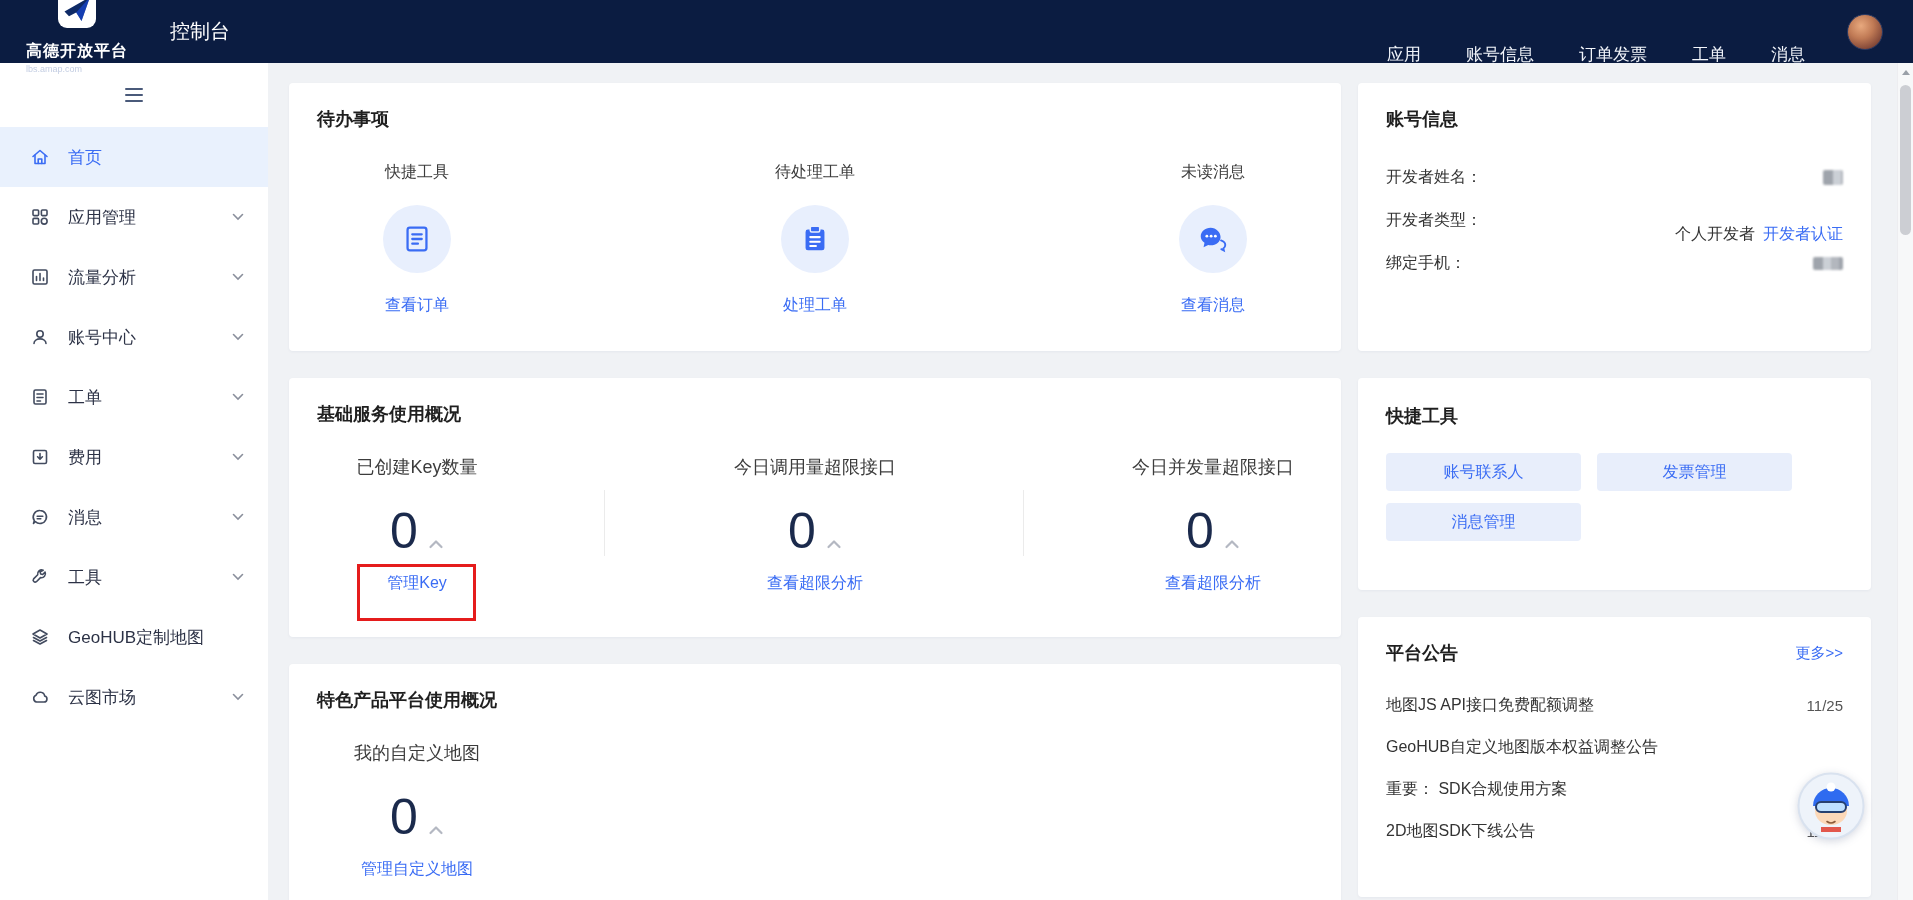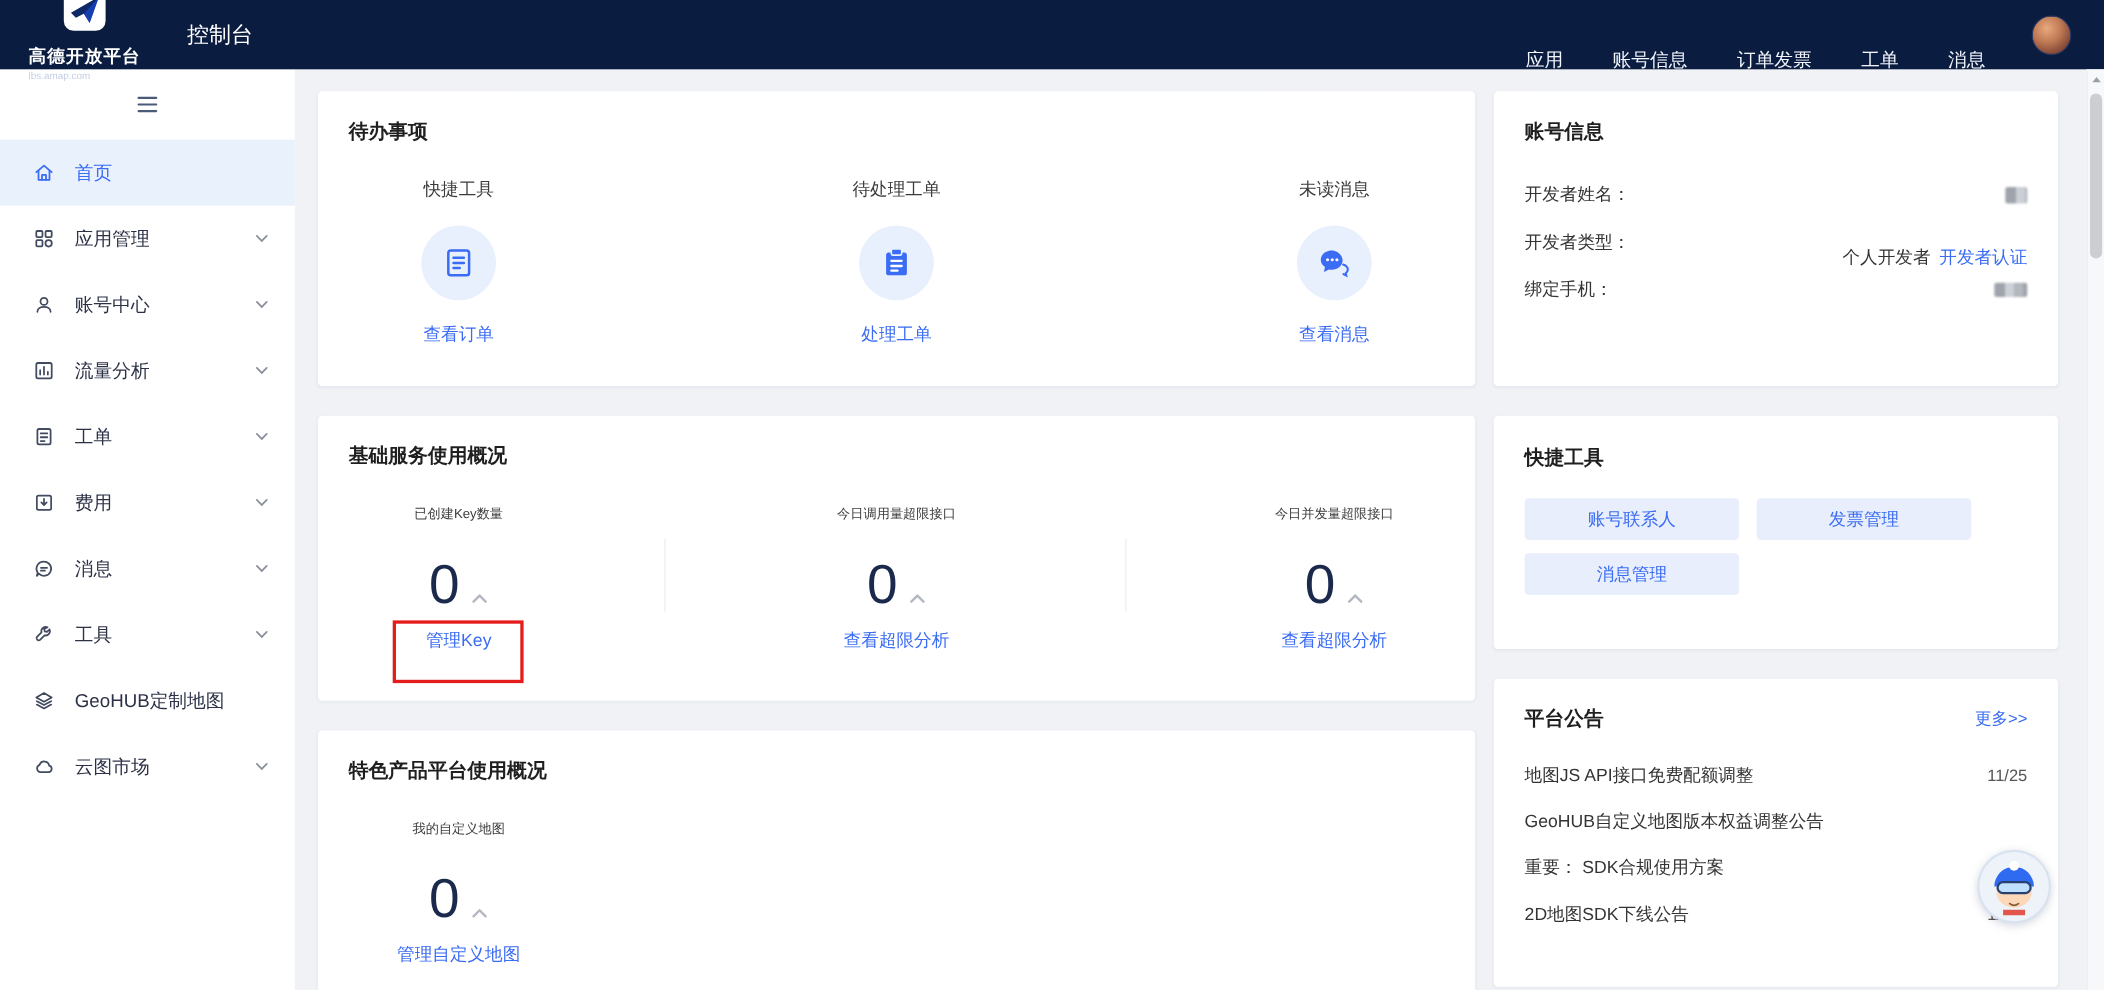--- a/index.html
+++ b/index.html
@@ -73,21 +73,21 @@
     background: #e8effd; display: grid; place-items: center;
   }
   .card-link { margin-top: 22px; font-size: 16px; color: #3a6cf4; line-height: 20px; }
 
   
   .basic-card { height: 259px; }
   .feature-card { height: 280px; }
   .stat-row { margin-top: 30px; display: flex; justify-content: space-between; }
   .stat-row.single { justify-content: flex-start; }
   .stat-col { width: 200px; display: flex; flex-direction: column; align-items: center; }
-  .stat-label { font-size: 12px; color: #3c3c3c; line-height: 20px; }
+  .stat-label { font-size: 18px; color: #3c3c3c; line-height: 20px; }
   .stat-value-row { margin-top: 26px; display: flex; align-items: flex-end; }
   .stat-value { font-size: 50px; line-height: 56px; font-weight: 500; color: #1b2a4c; }
   .stat-value-row .caret { margin: 0 0 10px 10px; }
   .stat-col .card-link { margin-top: 14px; }
   .v-divider { position: absolute; top: 112px; width: 1px; height: 66px; background: #ebebeb; }
   .v-divider.d1 { left: 315px; }
   .v-divider.d2 { left: 734px; }
   .annotation-box {
     position: absolute; left: 68px; top: 186px; width: 119px; height: 57px;
     border: 3px solid #e51c1c; z-index: 5; pointer-events: none;
@@ -195,36 +195,36 @@
       </svg>
       <span class="label">应用管理</span>
       <span class="chev">
         <svg width="12" height="8" viewBox="0 0 12 8" fill="none" stroke="currentColor" stroke-width="1.6" stroke-linecap="round">
             <path d="M1.5 1.5 L6 6 L10.5 1.5"></path>
           </svg>
       </span>
     </li>
     <li class="side-item">
       <svg class="icon" viewBox="0 0 20 20" fill="none" stroke="currentColor" stroke-width="1.6" stroke-linecap="round" stroke-linejoin="round">
+        <rect x="3" y="3" width="14" height="14" rx="1.5"></rect>
+          <path d="M6.5 13.5 V9.5 M10 13.5 V6.5 M13.5 13.5 V11"></path>
+      </svg>
+      <span class="label">流量分析</span>
+      <span class="chev">
+        <svg width="12" height="8" viewBox="0 0 12 8" fill="none" stroke="currentColor" stroke-width="1.6" stroke-linecap="round">
+            <path d="M1.5 1.5 L6 6 L10.5 1.5"></path>
+          </svg>
+      </span>
+    </li>
+    <li class="side-item">
+      <svg class="icon" viewBox="0 0 20 20" fill="none" stroke="currentColor" stroke-width="1.6" stroke-linecap="round" stroke-linejoin="round">
         <circle cx="10" cy="7" r="3.2"></circle>
           <path d="M4 16.5 C4 13.4 7 11.9 10 11.9 C13 11.9 16 13.4 16 16.5"></path>
       </svg>
       <span class="label">账号中心</span>
-      <span class="chev">
-        <svg width="12" height="8" viewBox="0 0 12 8" fill="none" stroke="currentColor" stroke-width="1.6" stroke-linecap="round">
-            <path d="M1.5 1.5 L6 6 L10.5 1.5"></path>
-          </svg>
-      </span>
-    </li>
-    <li class="side-item">
-      <svg class="icon" viewBox="0 0 20 20" fill="none" stroke="currentColor" stroke-width="1.6" stroke-linecap="round" stroke-linejoin="round">
-        <rect x="3" y="3" width="14" height="14" rx="1.5"></rect>
-          <path d="M6.5 13.5 V9.5 M10 13.5 V6.5 M13.5 13.5 V11"></path>
-      </svg>
-      <span class="label">流量分析</span>
       <span class="chev">
         <svg width="12" height="8" viewBox="0 0 12 8" fill="none" stroke="currentColor" stroke-width="1.6" stroke-linecap="round">
             <path d="M1.5 1.5 L6 6 L10.5 1.5"></path>
           </svg>
       </span>
     </li>
     <li class="side-item">
       <svg class="icon" viewBox="0 0 20 20" fill="none" stroke="currentColor" stroke-width="1.6" stroke-linecap="round" stroke-linejoin="round">
         <rect x="4" y="3" width="12" height="14" rx="1.5"></rect>
           <path d="M7 7 H13 M7 10.5 H13 M7 14 H10.5"></path>

